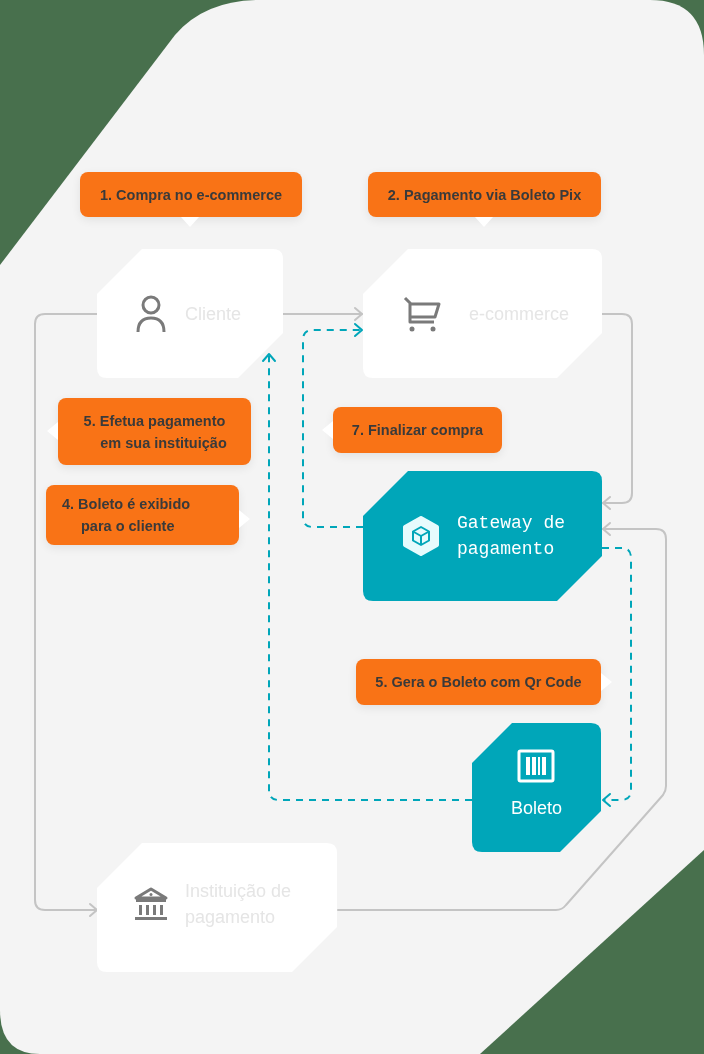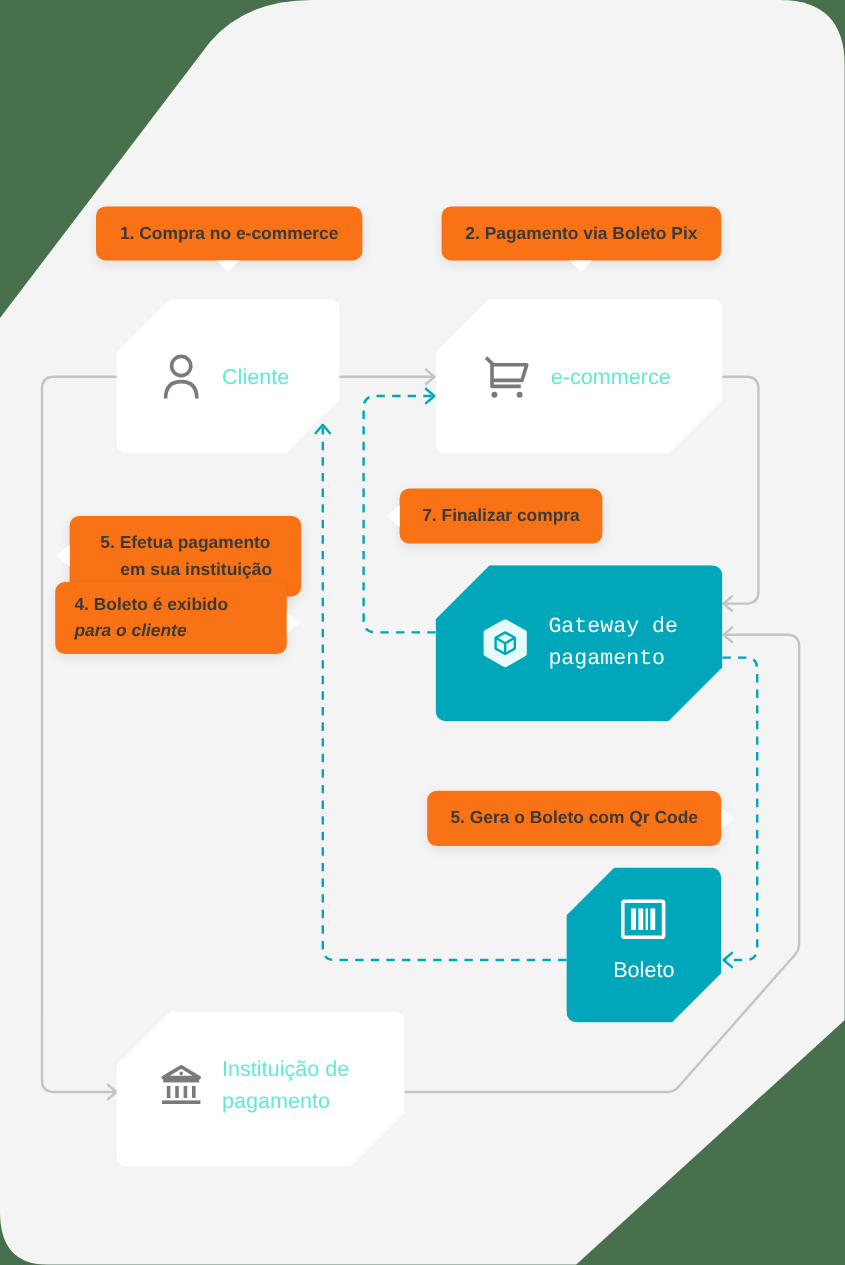--- a/index.html
+++ b/index.html
@@ -9,21 +9,21 @@
       font-family: "Liberation Sans", "DejaVu Sans", sans-serif;
     }
     #stage { position: absolute; left: 0; top: 0; width: 704px; height: 1054px; }
     .bg-svg, .lines-svg { position: absolute; left: 0; top: 0; width: 704px; height: 1054px; }
     .node {
       position: absolute;
       display: flex; align-items: center;
     }
     .node-shape { position: absolute; left: 0; top: 0; }
     .node-content { position: relative; display: flex; align-items: center; z-index: 2; }
-    .node-label { font-size: 18px; color: #5eead4; line-height: 26px; }
+    .node-label { font-size: 18px; color: #e5e5e5; line-height: 26px; }
     .node.teal .node-label { color: #ffffff; }
     .callout {
       position: absolute; background: #f97316; border-radius: 8px;
       box-shadow: 0 3px 10px rgba(0,0,0,0.08);
       font-weight: bold; font-size: 14.5px; color: #3a3a3a;
       display: flex; align-items: center; box-sizing: border-box;
       line-height: 22px;
     }
     .callout .tail { position: absolute; width: 0; height: 0; }
     .tail-down { border-left: 9px solid transparent; border-right: 9px solid transparent; border-top: 10px solid #ffffff; bottom: -10px; }
@@ -97,38 +97,38 @@
     <svg class="node-shape" width="239" height="129" viewBox="0 0 239 129">
       <path d="M 45 0 L 229 0 Q 239 0 239 10 L 239 84 L 194 129 L 10 129 Q 0 129 0 119 L 0 45 Z" fill="#ffffff"></path>
     </svg>
     <div class="node-content" style="margin-left:40px;">
       <svg class="icon" width="38" height="38" viewBox="0 0 38 38">
         <path d="M 2 3 L 7 8 L 7 27 L 31 27" fill="none" stroke="#7a7a7a" stroke-width="3" stroke-linejoin="round"></path>
         <path d="M 7 9 L 36 9 L 32 22 L 7 22" fill="none" stroke="#7a7a7a" stroke-width="3" stroke-linejoin="round"></path>
         <circle cx="9" cy="34" r="2.5" fill="#7a7a7a"></circle>
         <circle cx="30" cy="34" r="2.5" fill="#7a7a7a"></circle>
       </svg>
-      <span class="node-label" style="margin-left:18px;">e-commerce</span>
+      <span class="node-label" style="margin-left:28px;">e-commerce</span>
     </div>
   </div>
 
-  <div class="callout" style="left:58px; top:398px; width:193px; height:67px; flex-direction:column; justify-content:center; align-items:center;margin-top:32px;">
+  <div class="callout" style="left:58px; top:398px; width:193px; height:67px; flex-direction:column; justify-content:center; align-items:center;">
     <span>5. Efetua pagamento</span>
     <span style="margin-left:18px;">em sua instituição</span>
     <span class="tail tail-left" style="top:24px;"></span>
   </div>
 
   <div class="callout" style="left:333px; top:407px; width:169px; height:46px; justify-content:center;">
     <span>7. Finalizar compra</span>
     <span class="tail tail-left" style="top:14px;"></span>
   </div>
 
   <div class="callout" style="left:46px; top:485px; width:193px; height:60px; flex-direction:column; justify-content:center; align-items:flex-start; padding-left:16px;">
     <span>4. Boleto é exibido</span>
-    <span style="font-style:italic;">para o cliente</span>
+    <span style="margin-left:19px;">para o cliente</span>
     <span class="tail tail-right" style="top:25px;"></span>
   </div>
 
   <div class="node teal" style="left:363px; top:471px; width:239px; height:130px;">
     <svg class="node-shape" width="239" height="130" viewBox="0 0 239 130">
       <path d="M 45 0 L 229 0 Q 239 0 239 10 L 239 85 L 194 130 L 10 130 Q 0 130 0 120 L 0 45 Z" fill="#00a6b9"></path>
     </svg>
     <div class="node-content" style="margin-left:38px;">
       <svg class="icon" width="40" height="40" viewBox="0 0 40 40">
         <path d="M 20 2 L 36 11 L 36 29 L 20 38 L 4 29 L 4 11 Z" fill="#e6fbfd" stroke="#e6fbfd" stroke-width="4" stroke-linejoin="round"></path>

